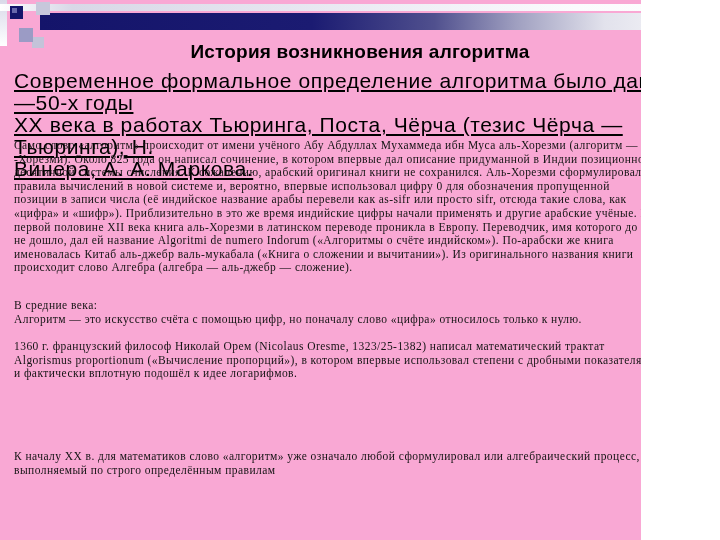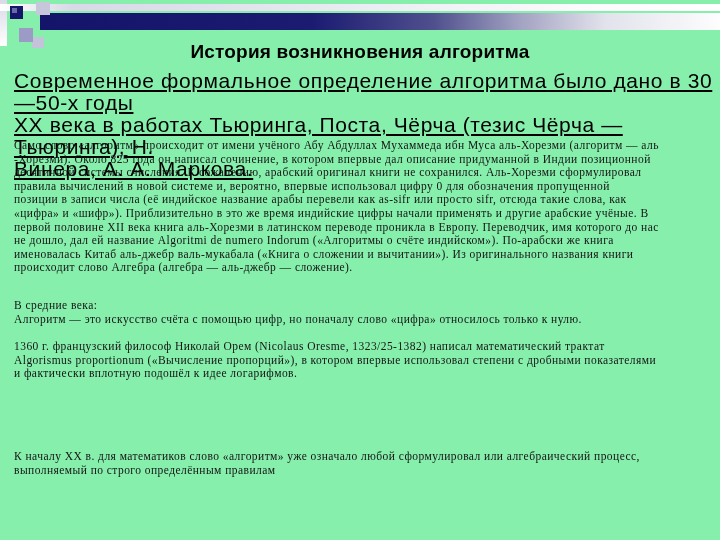--- a/index.html
+++ b/index.html
@@ -1,20 +1,20 @@
 <!DOCTYPE html>
 <html><head>
 <meta charset="utf-8">
 <style>
   html, body { margin: 0; padding: 0; background: #ffffff; }
   .slide {
     position: relative;
-    width: 720px;
+    width: 641px;
     height: 540px;
-    background: #86efac;
+    background: #f9a8d4;
     overflow: hidden;
     font-family: "Liberation Sans", sans-serif;
     color: #000;
   }
   
   .left-strip {
     position: absolute; left: 0; top: 0; width: 7px; height: 46px;
     background: linear-gradient(180deg, #d9d9e8 0%, #efeff6 60%, #ffffff 100%);
   }
   .top-band {

